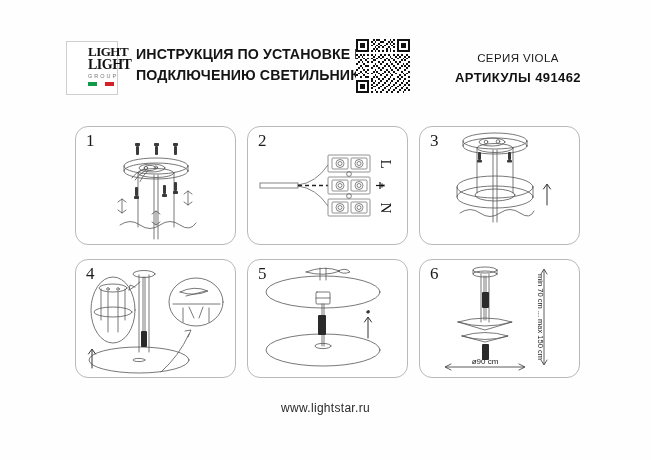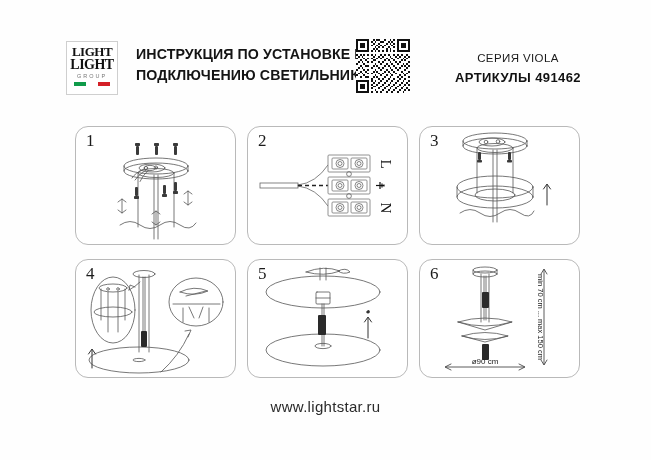--- a/index.html
+++ b/index.html
@@ -35,21 +35,21 @@
   }
   .logo-box {
     position: absolute;
     left: 0;
     top: 3px;
     width: 52px;
     height: 54px;
     border: 1px solid #cfcfcf;
     background: #ffffff;
     box-sizing: border-box;
-    padding: 4px 3px 3px 3px;
+    padding: 4px 3px 3px 21px;
     text-align: center;
   }
   .logo-word {
     font-family: "Liberation Serif", serif;
     font-weight: bold;
     color: #111;
     letter-spacing: -0.5px;
     line-height: 0.95;
   }
   .logo-light { font-size: 13px; }
@@ -165,21 +165,21 @@
 
   
   #footer {
     position: absolute;
     left: 0;
     top: 398px;
     width: 651px;
     text-align: center;
   }
   #footer .url {
-    font-size: 15px;
+    font-size: 12px;
     color: #2a2a2a;
     letter-spacing: 0.3px;
   }
 </style>
 </head>
 <body>
 
 <div id="sheet">
 
   <div id="header">

